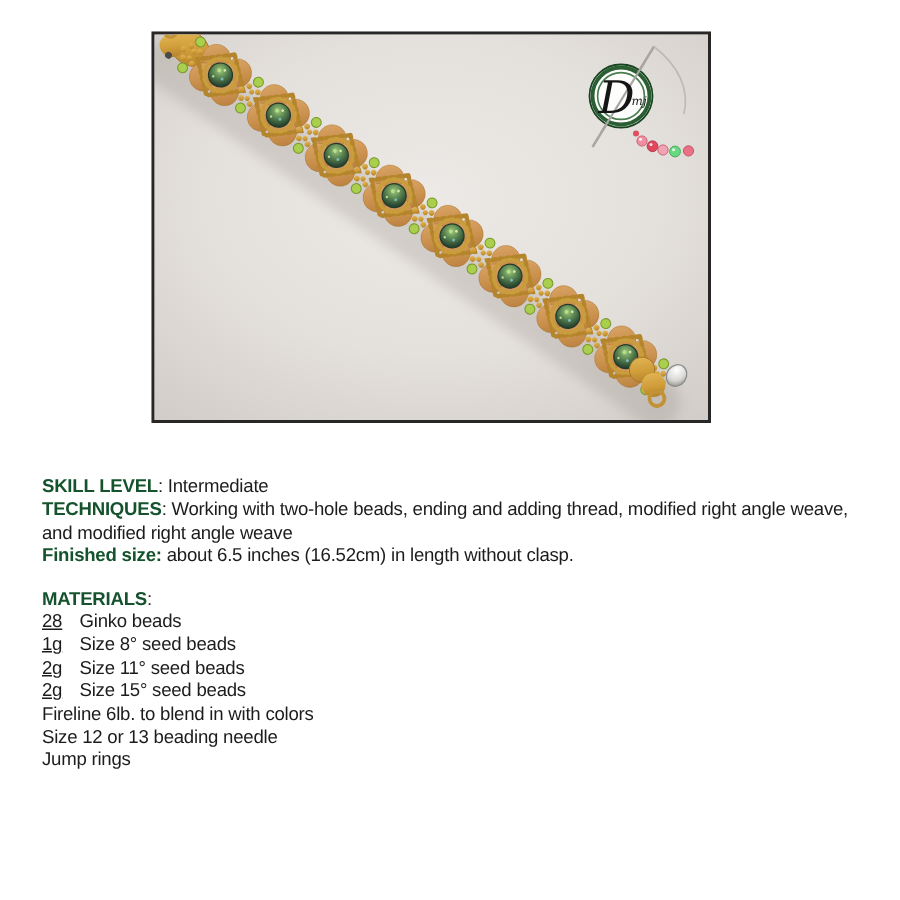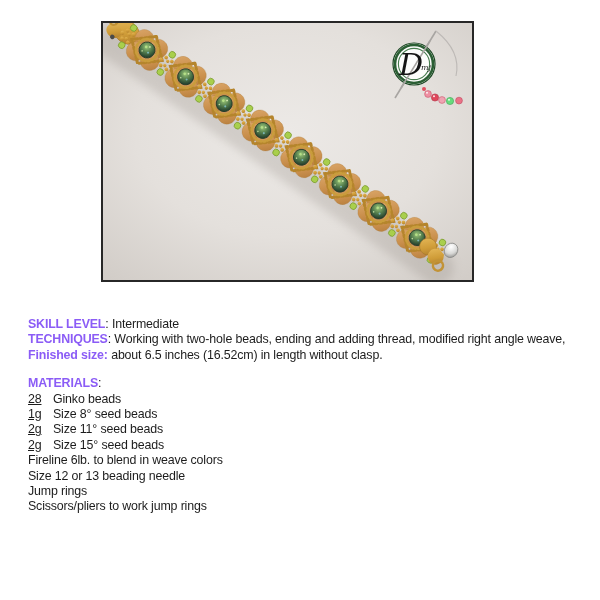--- a/index.html
+++ b/index.html
@@ -10,21 +10,21 @@
   .photo-frame{
     position:absolute;left:101px;top:21px;width:369px;height:257px;
     border:2px solid #272727;background:#e6e2de;
   }
   .photo-frame svg{display:block;width:100%;height:100%;}
   .text-area{
     position:absolute;left:28px;top:317px;width:560px;
     font-size:12.4px;line-height:15.4px;letter-spacing:-0.15px;color:#1c1c1c;
   }
   .row{white-space:nowrap;}
-  .lbl{font-weight:bold;color:#8b5cf6;}
+  .lbl{font-weight:bold;color:#14532d;}
   .spacer{height:13px;}
   .mat-qty{display:inline-block;width:25px;text-decoration:underline;}
 </style>
 </head>
 <body>
 
 <div class="photo-frame">
   <svg viewBox="0 0 369 257" preserveAspectRatio="none">
     <defs>
       <radialGradient id="bgGrad" cx="50%" cy="42%" r="75%">
@@ -147,38 +147,38 @@
     </g>
   </svg>
 </div>
 
 <div class="text-area">
   <div id="intro-rows">
   <div class="row"><span class="lbl">SKILL LEVEL</span><span class="txt">: Intermediate</span></div>
 
   <div class="row"><span class="lbl">TECHNIQUES</span><span class="txt">: Working with two-hole beads, ending and adding thread, modified right angle weave,</span></div>
 
+  <div class="row"><span class="lbl"></span><span class="txt">and modified right angle weave</span></div>
 
   <div class="row"><span class="lbl">Finished size:</span><span class="txt"> about 6.5 inches (16.52cm) in length without clasp.</span></div>
 </div>
   <div class="spacer"></div>
   <div class="row"><span class="lbl">MATERIALS</span><span>:</span></div>
   <div id="mat-rows">
   <div class="row"><span class="mat-qty">28</span><span class="txt">Ginko beads</span></div>
 
 
   <div class="row"><span class="mat-qty">1g</span><span class="txt">Size 8° seed beads</span></div>
 
   <div class="row"><span class="mat-qty">2g</span><span class="txt">Size 11° seed beads</span></div>
 
   <div class="row"><span class="mat-qty">2g</span><span class="txt">Size 15° seed beads</span></div>
 
 
-  <div class="row"><span class="txt">Fireline 6lb. to blend in weave colors</span></div>
+  <div class="row"><span class="txt">Fireline 6lb. to blend in with colors</span></div>
 
   <div class="row"><span class="txt">Size 12 or 13 beading needle</span></div>
 
 
   <div class="row"><span class="txt">Jump rings</span></div>
 
-  <div class="row"><span class="txt">Scissors/pliers to work jump rings</span></div>
 </div>
 </div>
 
 </body></html>

